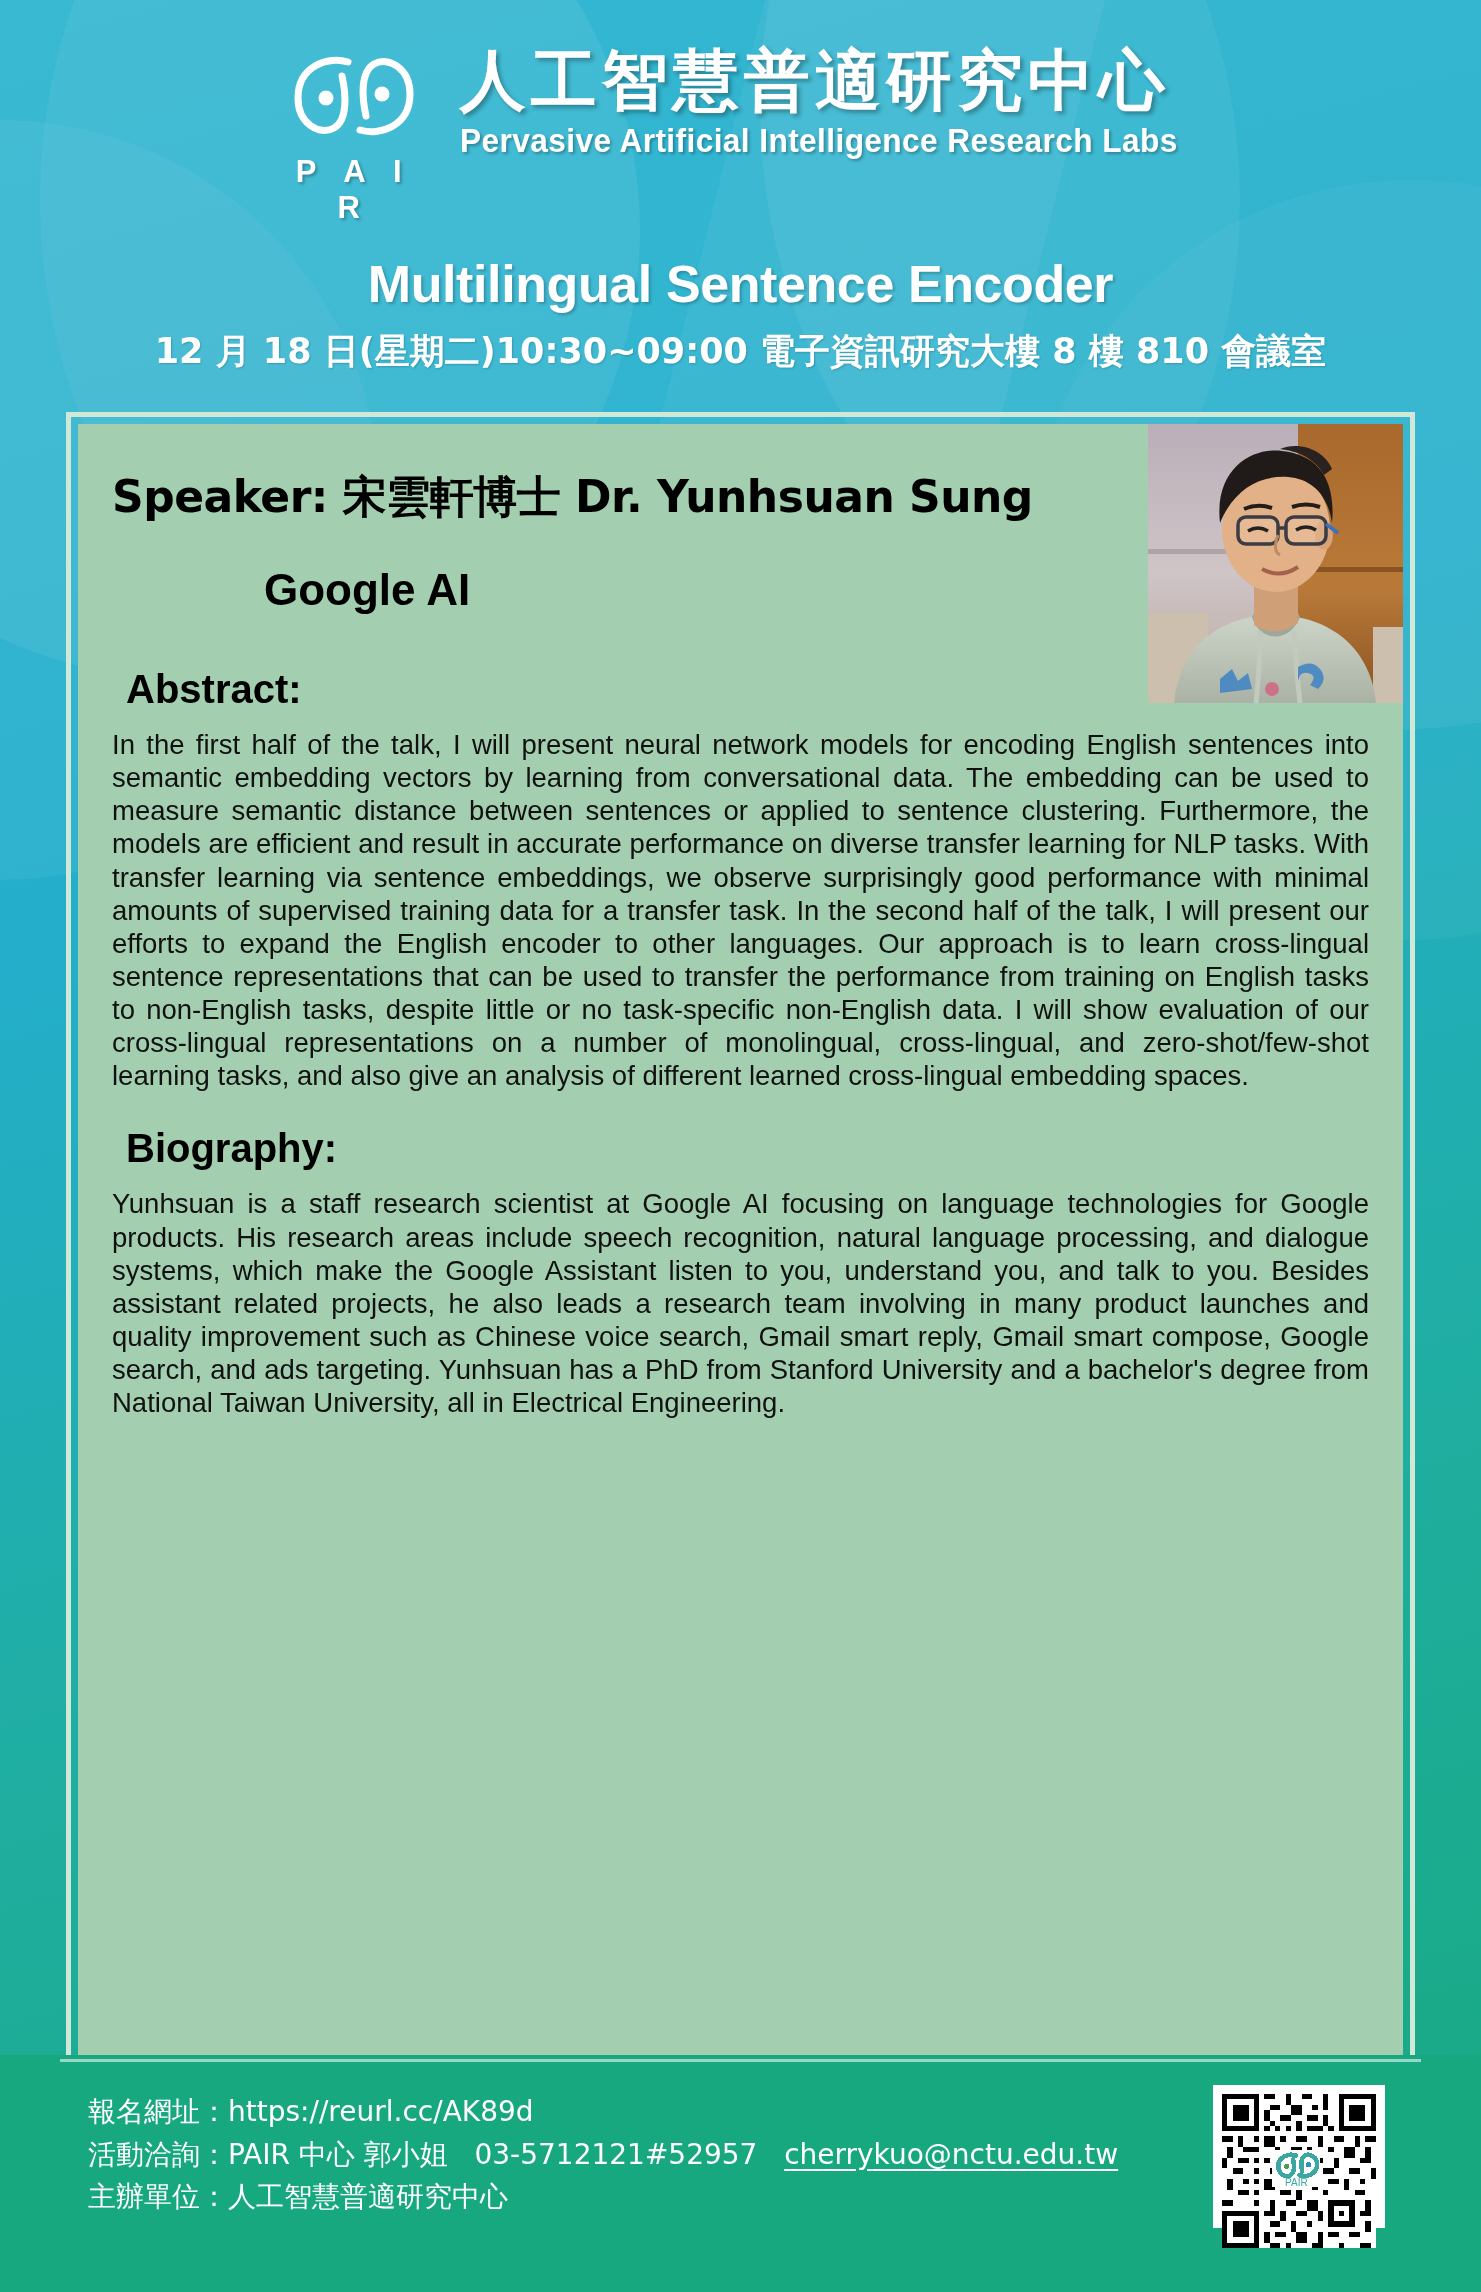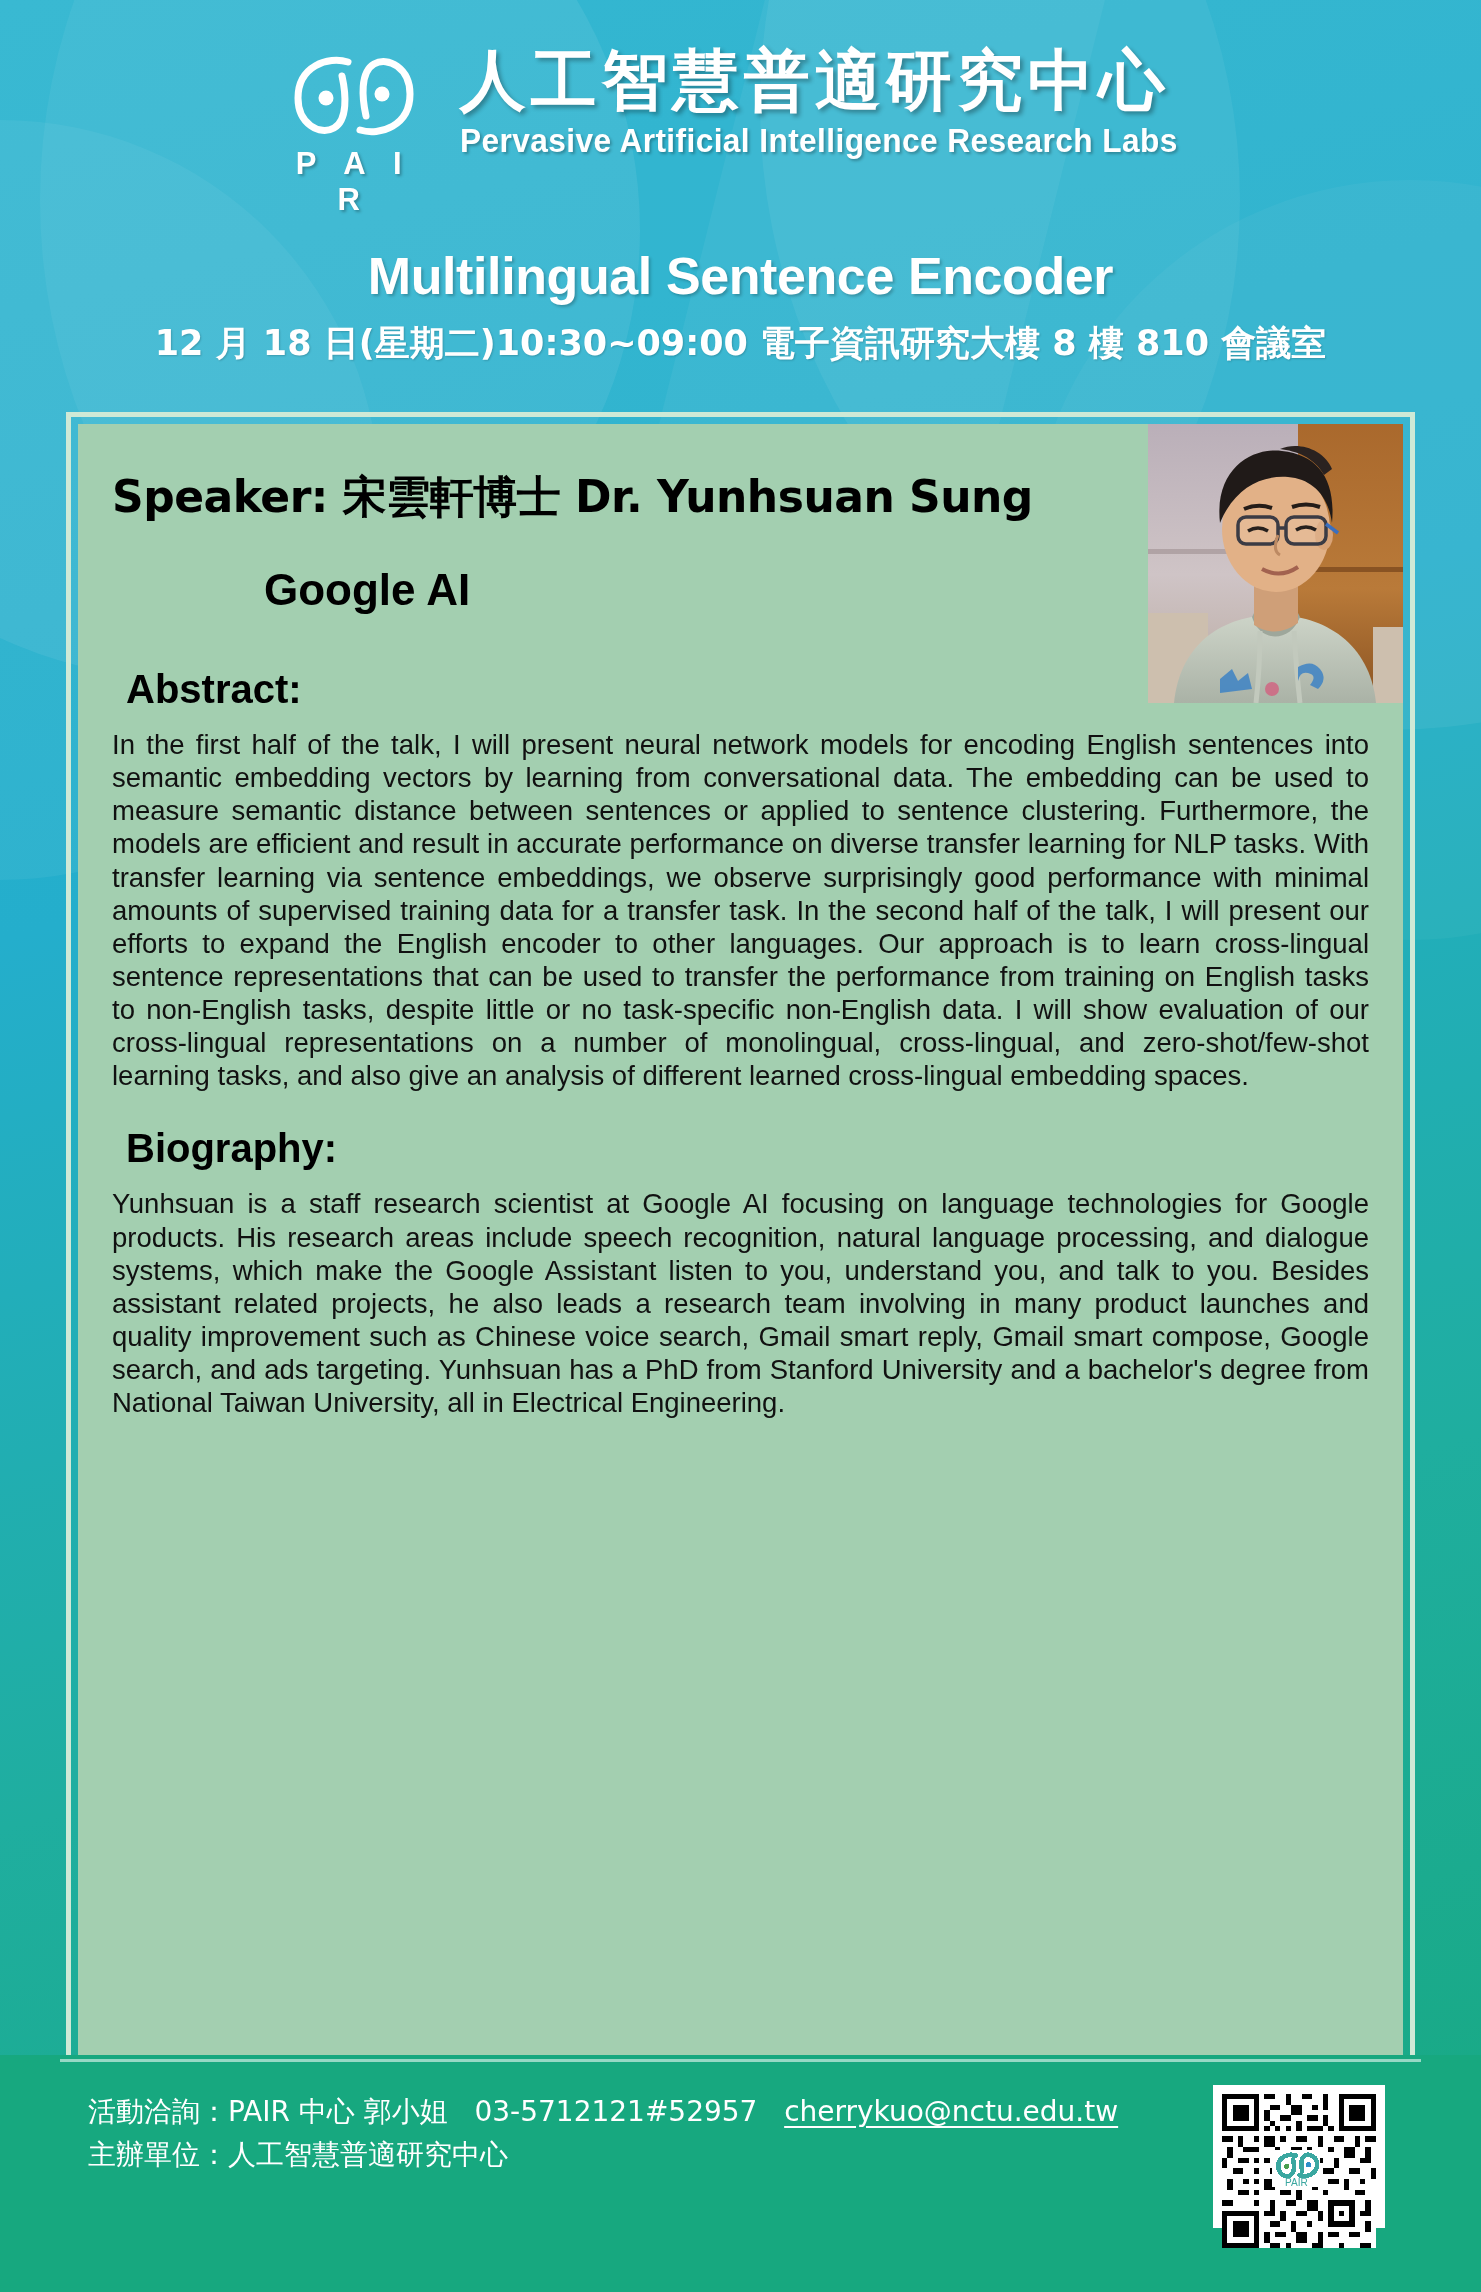--- a/index.html
+++ b/index.html
@@ -55,21 +55,21 @@
     align-items: center;
     width: 160px;
     margin-top: 4px;
   }
   .logo-svg { display: block; }
   .logo-pair {
     color: #ffffff;
     font-size: 31px;
     font-weight: bold;
     letter-spacing: 10px;
-    margin-top: 4px;
+    margin-top: 12px;
     text-shadow: 2px 2px 3px rgba(0,0,0,0.28);
     font-family: "Liberation Sans", sans-serif;
   }
   .logo-words { text-align: left; }
   .logo-cn {
     color: #ffffff;
     font-size: 66px;
     font-weight: bold;
     letter-spacing: 5px;
     line-height: 1.05;
@@ -334,20 +334,23 @@
       <div class="sec-head bio">Biography:</div>
       <div class="body-text">Yunhsuan is a staff research scientist at Google AI focusing on language technologies for Google products. His research areas include speech recognition, natural language processing, and dialogue systems, which make the Google Assistant listen to you, understand you, and talk to you.  Besides assistant related projects, he also leads a research team involving in many product launches and quality improvement such as Chinese voice search, Gmail smart reply, Gmail smart compose, Google search, and ads targeting. Yunhsuan has a PhD from Stanford University and a bachelor's degree from National Taiwan University, all in Electrical Engineering.</div>
 
     </div>
   </div>
 
   <div class="footer">
     <div class="footer-rule"></div>
 
     <div class="footer-lines">
+      <div class="row">
+        <span>報名網址：</span><span>https://reurl.cc/AK89d</span>
+      </div>
       <div class="row">
         <span>活動洽詢：</span><span>PAIR 中心  郭小姐</span><span>&nbsp;&nbsp; </span><span>03-5712121#52957</span><span>&nbsp;&nbsp; </span><span class="email">cherrykuo@nctu.edu.tw</span>
       </div>
       <div class="row">
         <span>主辦單位：</span><span>人工智慧普適研究中心</span>
       </div>
     </div>
 
     <div class="qr-box">
       <svg width="154" height="154" viewBox="0 0 29 29" shape-rendering="crispEdges">

